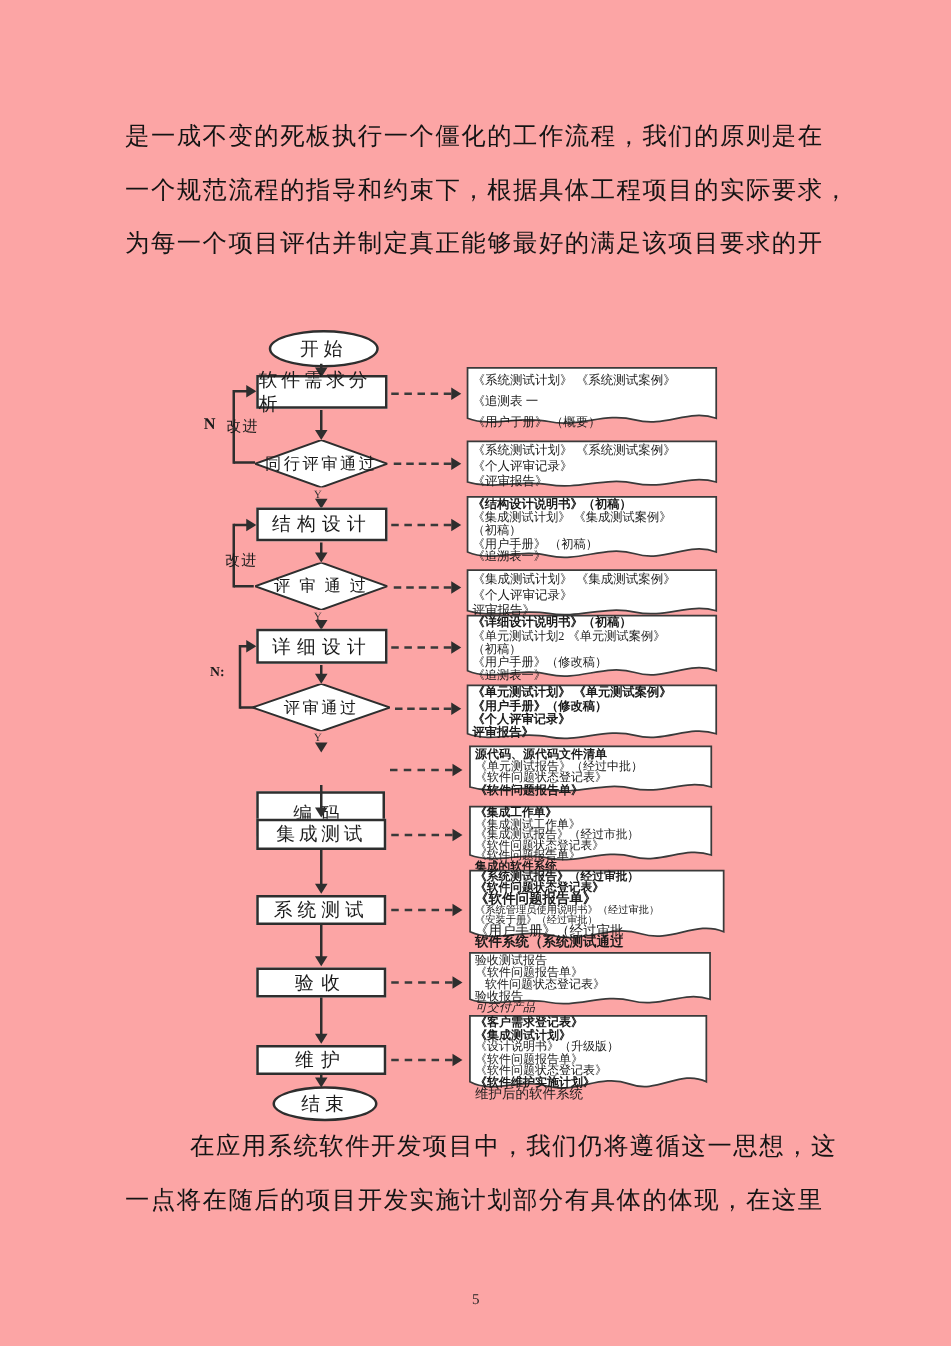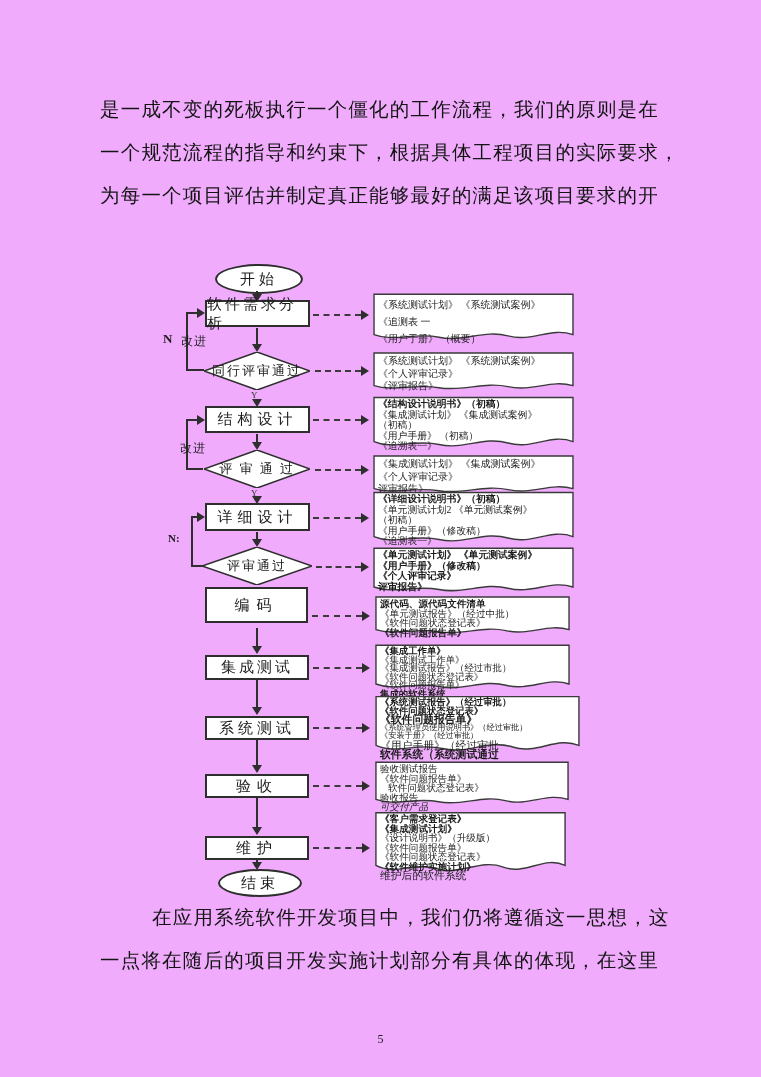--- a/index.html
+++ b/index.html
@@ -1,16 +1,16 @@
 <!DOCTYPE html>
 <html><head>
 <meta charset="utf-8">
 <style>
   html,body{margin:0;padding:0;background:#ffffff;}
-  .page{position:relative;width:761px;height:1077px;background:#f0abfc;overflow:hidden;
+  .page{position:relative;width:761px;height:1077px;background:#fca5a5;overflow:hidden;
         font-family:"Liberation Serif","DejaVu Serif",serif;color:#1b1b1b;}
   
   .pline{position:absolute;left:100px;width:565px;height:43px;line-height:43px;
          font-size:19.5px;letter-spacing:1.2px;white-space:nowrap;color:#141414;}
   .indent{text-indent:52px;}
   
   .oval{position:absolute;border:2px solid #2e2e2e;border-radius:50%;background:#fff;
         display:flex;align-items:center;justify-content:center;font-size:15px;letter-spacing:4px;}
   .pbox{position:absolute;border:2px solid #2e2e2e;background:#fff;
         display:flex;align-items:center;justify-content:center;font-size:15px;letter-spacing:3px;box-sizing:border-box;}
@@ -205,21 +205,21 @@
       <div class="b">《单元测试计划》 《单元测试案例》</div>
       <div class="b">《用户手册》（修改稿）</div>
       <div class="b">《个人评审记录》</div>
       <div class="b">评审报告》</div>
     </div>
   </div>
 
   <div class="ylab" style="left:251px;top:585px">Y</div>
   <div class="adown" style="left:252px;top:594px"></div>
 
-  <div class="pbox" style="left:205px;top:587px;width:103px;height:36px;letter-spacing:7px">
+  <div class="pbox" style="left:205px;top:633px;width:103px;height:36px;letter-spacing:7px">
     <span>编码</span>
   </div>
   <div class="dash" style="left:312px;top:615px;width:50px"></div>
   <div class="aright" style="left:362px;top:611px"></div>
   <div class="docw" style="left:374px;top:596px;width:197px;height:42px">
     <svg viewBox="0 0 100 40" preserveAspectRatio="none">
       <path d="M1,1 L99,1 L99,32 C88,26 79,38 67,33 C55,28 45,38 33,34 C21,30 11,38 1,32 Z" fill="#ffffff" stroke="#3a3a3a" stroke-width="1.4" vector-effect="non-scaling-stroke"></path>
     </svg>
     <div class="dtx lh9">
       <div class="b">源代码、源代码文件清单</div>

